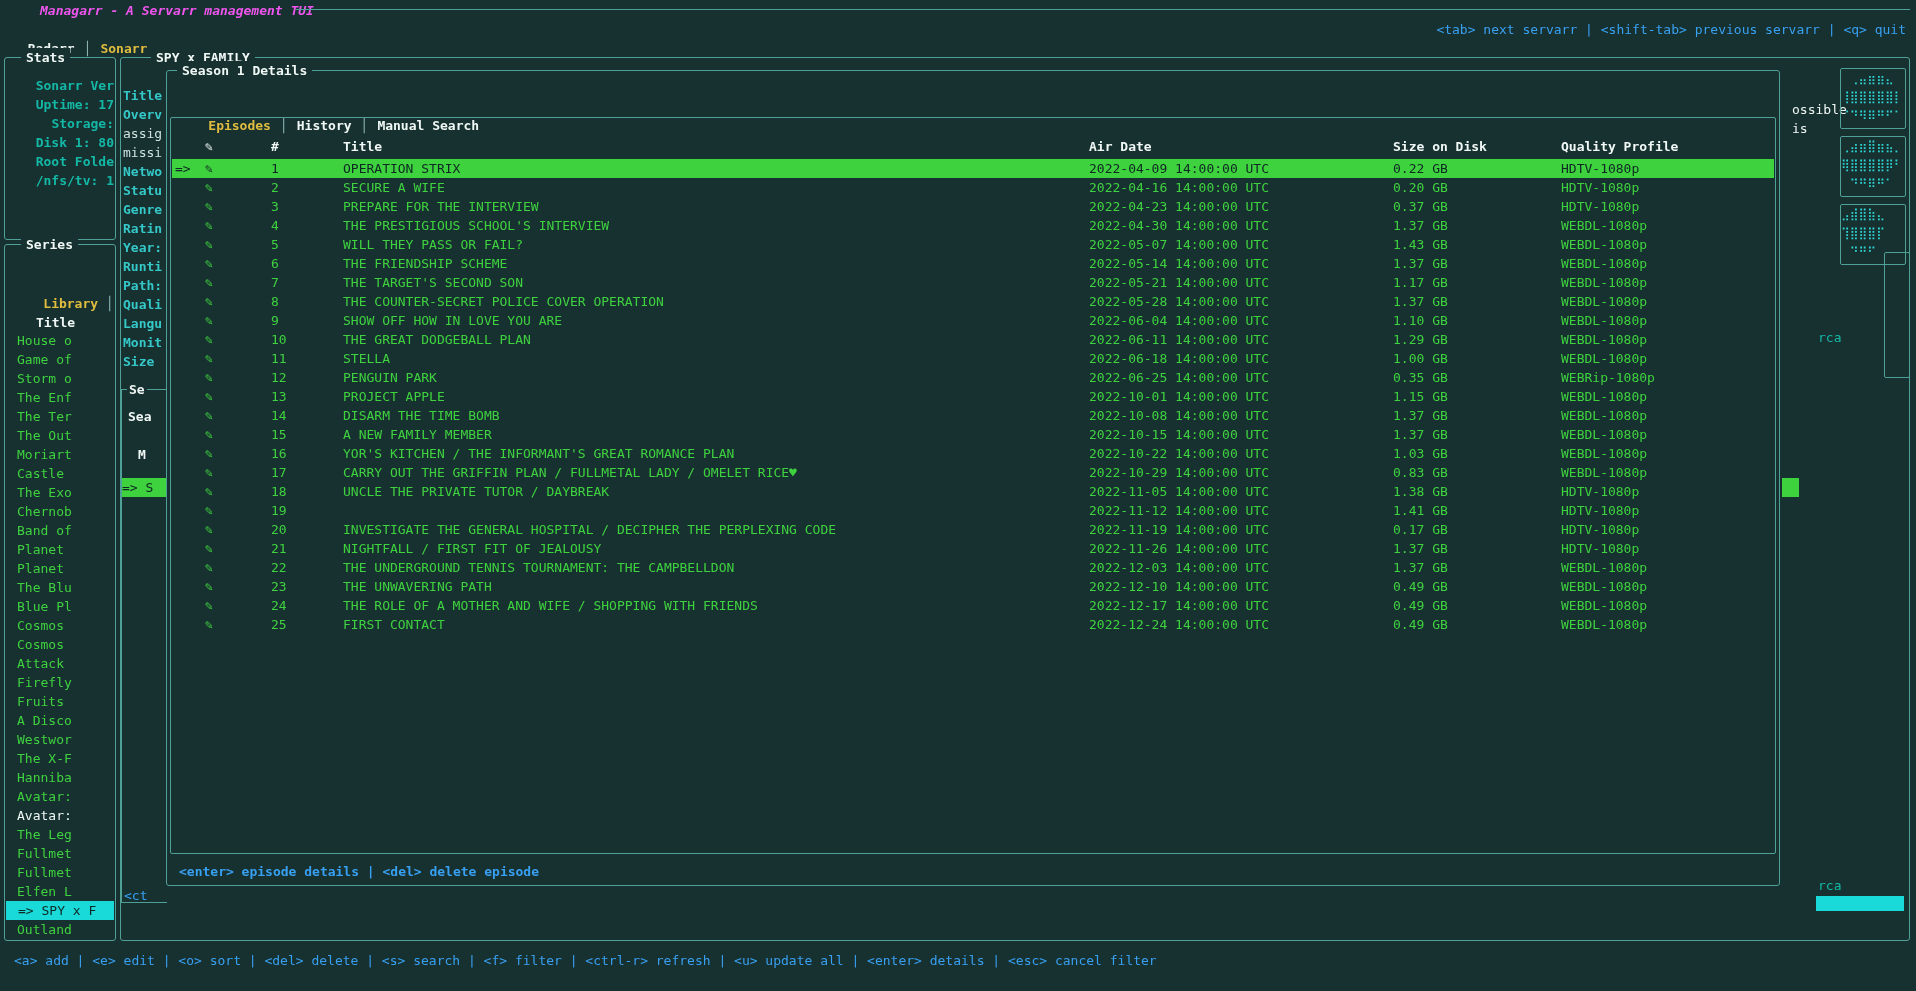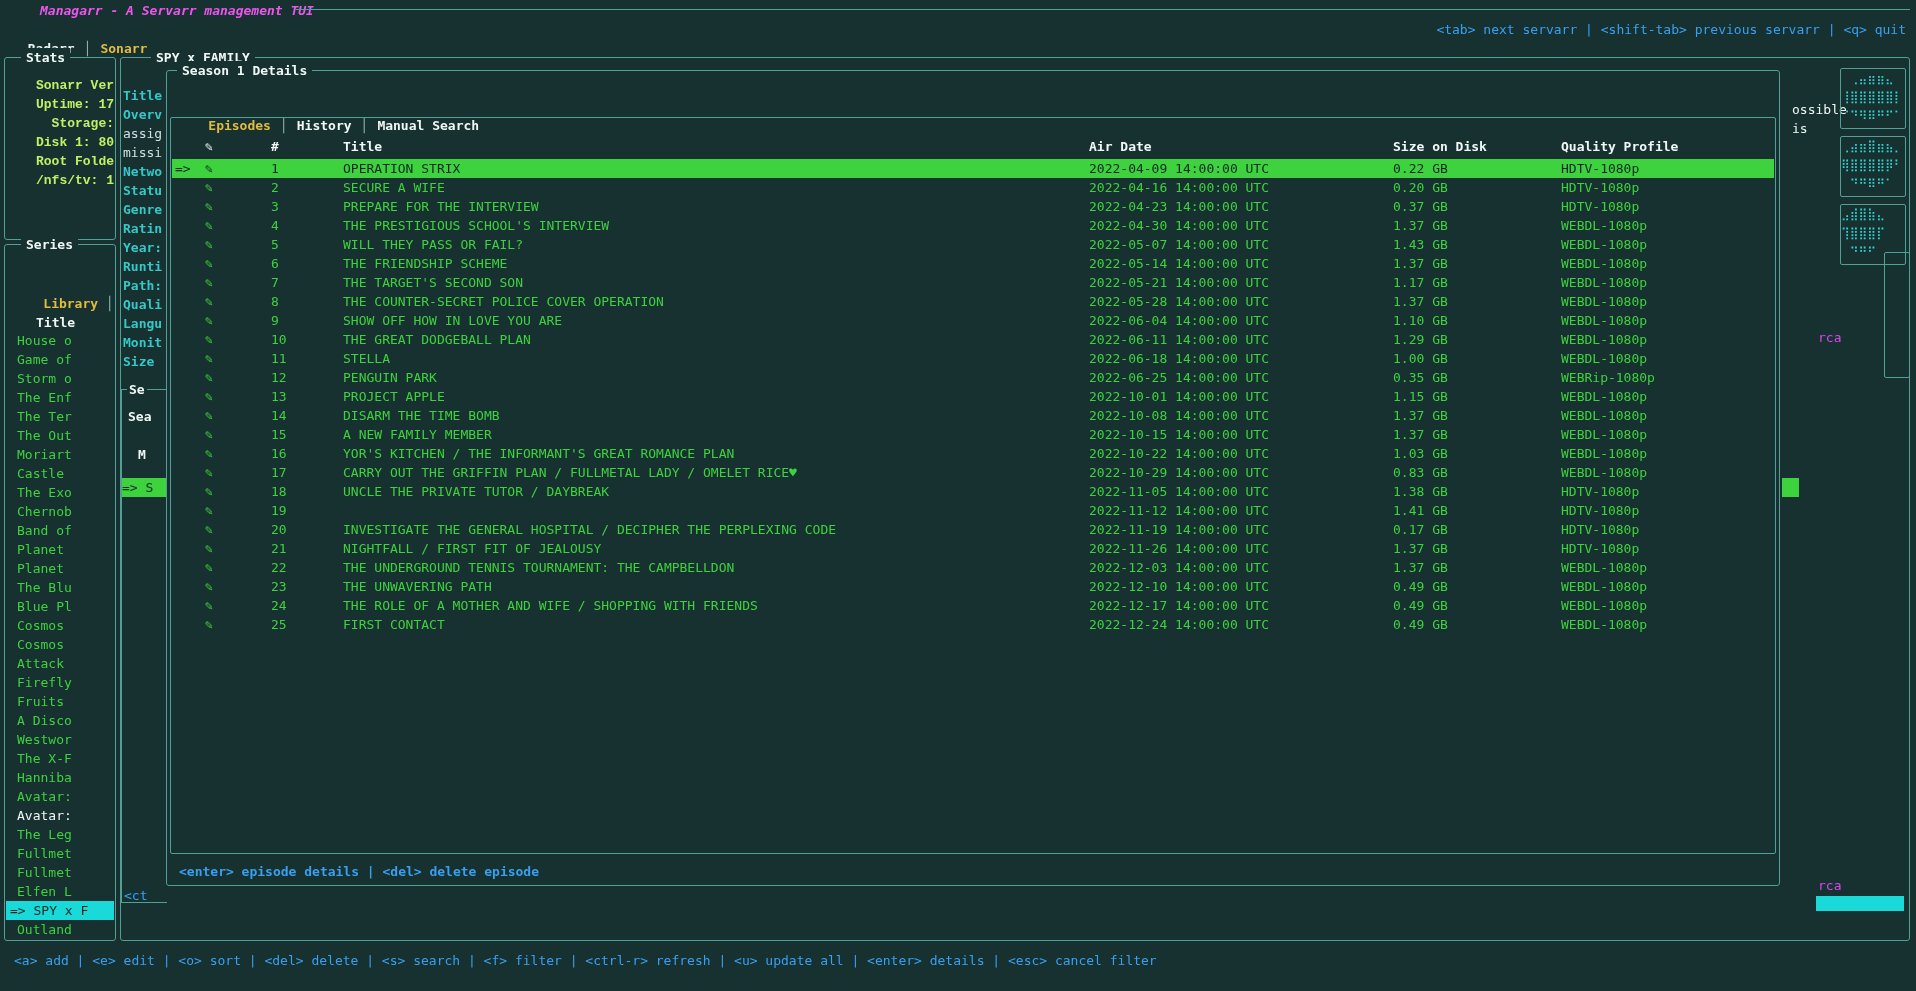--- a/index.html
+++ b/index.html
@@ -12,49 +12,49 @@
     font-size: 13px; line-height: 19px;
     color: #cfe3df;
     overflow: hidden;
   }
   .abs { position: absolute; white-space: pre; }
   .b { font-weight: bold; }
   .white { color: #f0f8f5; }
   .yellow { color: #e0bc3f; }
   .blue { color: #38a0f2; }
   .magenta { color: #ee55ee; margin-left: 32px; }
-  .teal { color: #d946ef; }
+  .teal { color: #14b8a6; }
   .box { position: absolute; border: 1px solid #4fa096; border-radius: 3px; }
   .box-title {
     position: absolute; top: -10px; left: 16px;
     padding: 0 5px; background: #173130;
     font-weight: bold; color: #f0f8f5; white-space: pre;
   }
   .sep { color: #8fb8b2; }
 
   
   #app-title { left: 8px; top: 1px; font-style: italic; }
   #title-line { position: absolute; top: 9px; left: 296px; right: 6px; border-top: 1px solid #4fa096; }
   #main-tabs { left: 12px; top: 20px; }
   #main-tabs span { margin-right: 9px; }
   #top-keybinds { right: 10px; top: 20px; }
 
   
   #stats-box { left: 4px; top: 57px; width: 112px; height: 183px; text-align: right; }
   #stats-lines { position: absolute; left: 1px; top: 18px; right: 1px; overflow: hidden; }
-  .stat-line { height: 19px; padding-left: 0; color: #bef264; font-weight: bold; white-space: pre; overflow: hidden; font-family: Liberation Mono, monospace; }
+  .stat-line { height: 19px; padding-left: 0; color: #14b8a6; font-weight: bold; white-space: pre; overflow: hidden; }
 
   
   #series-box { left: 4px; top: 244px; width: 112px; height: 697px; }
   #series-tabs { left: 7px; top: 30px; }
   #series-header { left: 31px; top: 68px; }
   #series-list { position: absolute; left: 1px; top: 86px; right: 1px; overflow: hidden; }
   .s-item { height: 19px; padding-left: 11px; color: #3fd23f; white-space: pre; overflow: hidden; }
   .s-item.plain { color: #f0f8f5; }
-  .s-item.selected { background: #1ad9d9; color: #0e2823; padding-left: 4px; }
+  .s-item.selected { background: #1ad9d9; color: #0e2823; padding-left: 12px; }
 
   
   #details-box { left: 120px; top: 57px; width: 1790px; height: 884px; }
   #detail-labels { position: absolute; left: 2px; top: 28px; width: 44px; overflow: hidden; }
   .d-line { height: 19px; white-space: pre; }
   .d-label { color: #35c8c8; font-weight: bold; }
   .d-body { color: #cfe3df; }
 
   
   #seasons-frag {

